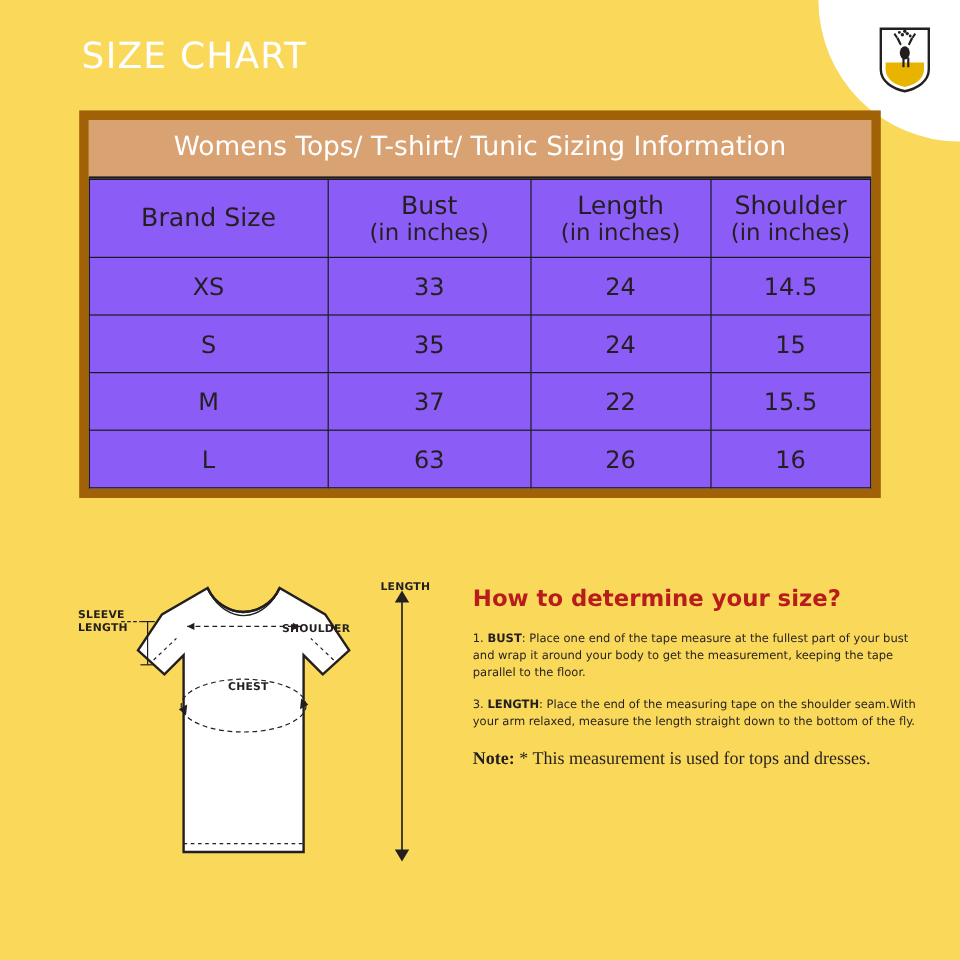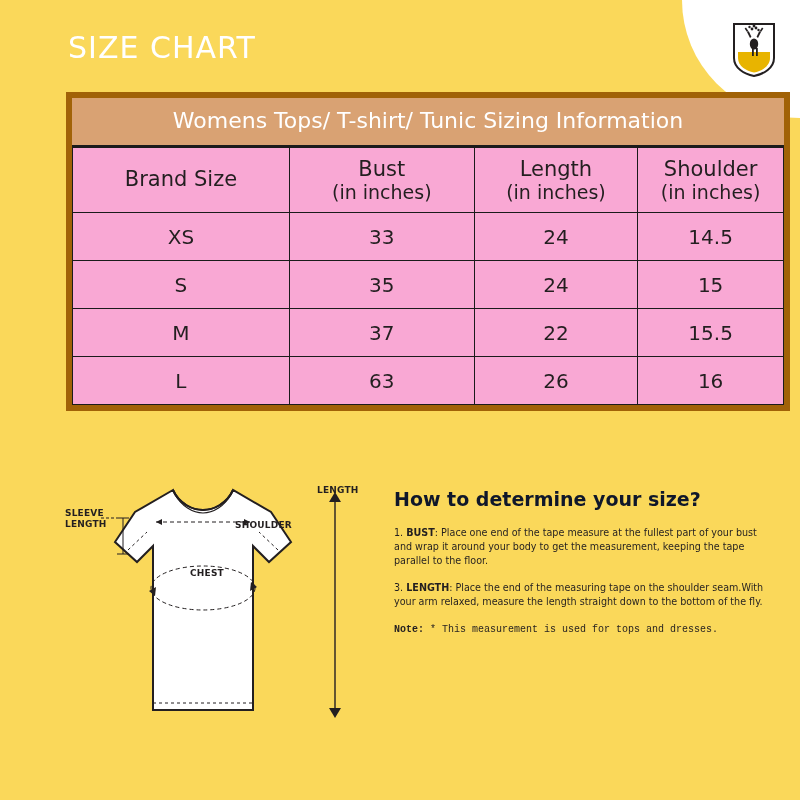--- a/index.html
+++ b/index.html
@@ -43,37 +43,37 @@
     color: #ffffff;
     font-weight: normal;
     font-family: "DejaVu Sans", sans-serif;
   }
 
   
   .chart-wrap {
     position: absolute;
     left: 66px;
     top: 92px;
-    width: 724px;
-    border: 6px solid #a16207;
+    width: 668px;
+    border: 8px solid #a16207;
     box-sizing: border-box;
   }
   .chart-header {
     background: #D9A273;
     color: #ffffff;
     text-align: center;
     font-size: 22px;
     padding: 10px 0 12px 0;
     border-bottom: 2px solid #1b1b1b;
     font-family: "DejaVu Sans", sans-serif;
   }
   table.size-table {
     width: 100%;
     border-collapse: collapse;
-    background: #f9a8d4;
+    background: #8b5cf6;
     table-layout: fixed;
   }
   table.size-table th,
   table.size-table td {
     border: 1px solid #1b1b1b;
     text-align: center;
     color: #231f20;
     font-family: "DejaVu Sans", sans-serif;
     font-weight: normal;
   }
@@ -121,37 +121,37 @@
   
   .how-wrap {
     position: absolute;
     left: 394px;
     top: 488px;
     width: 380px;
   }
   .how-title {
     font-size: 19px;
     font-weight: bold;
-    color: #0f172a;
+    color: #b91c1c;
     margin: 0 0 16px 0;
     font-family: "DejaVu Sans", sans-serif;
   }
   .how-item {
     font-size: 9.6px;
     line-height: 1.45;
     color: #231f20;
     margin-bottom: 13px;
     font-family: "DejaVu Sans", sans-serif;
   }
   .how-item b { font-weight: bold; }
   .note {
-    font-size: 10px;
+    font-size: 15px;
     line-height: 1.5;
     color: #231f20;
-    font-family: Liberation Mono, monospace;
+    font-family: Liberation Serif, serif;
   }
   .note b { font-weight: bold; }
   .note .ind { display: block; padding-left: 12px; }
 </style>
 </head>
 <body>
 
 <div class="logo-badge">
   <svg class="logo-shield" viewBox="0 0 44 56">
     <path d="M2 2 H42 V36 C42 46 32 52 22 54 C12 52 2 46 2 36 Z" fill="none" stroke="#231f20" stroke-width="2"></path>

